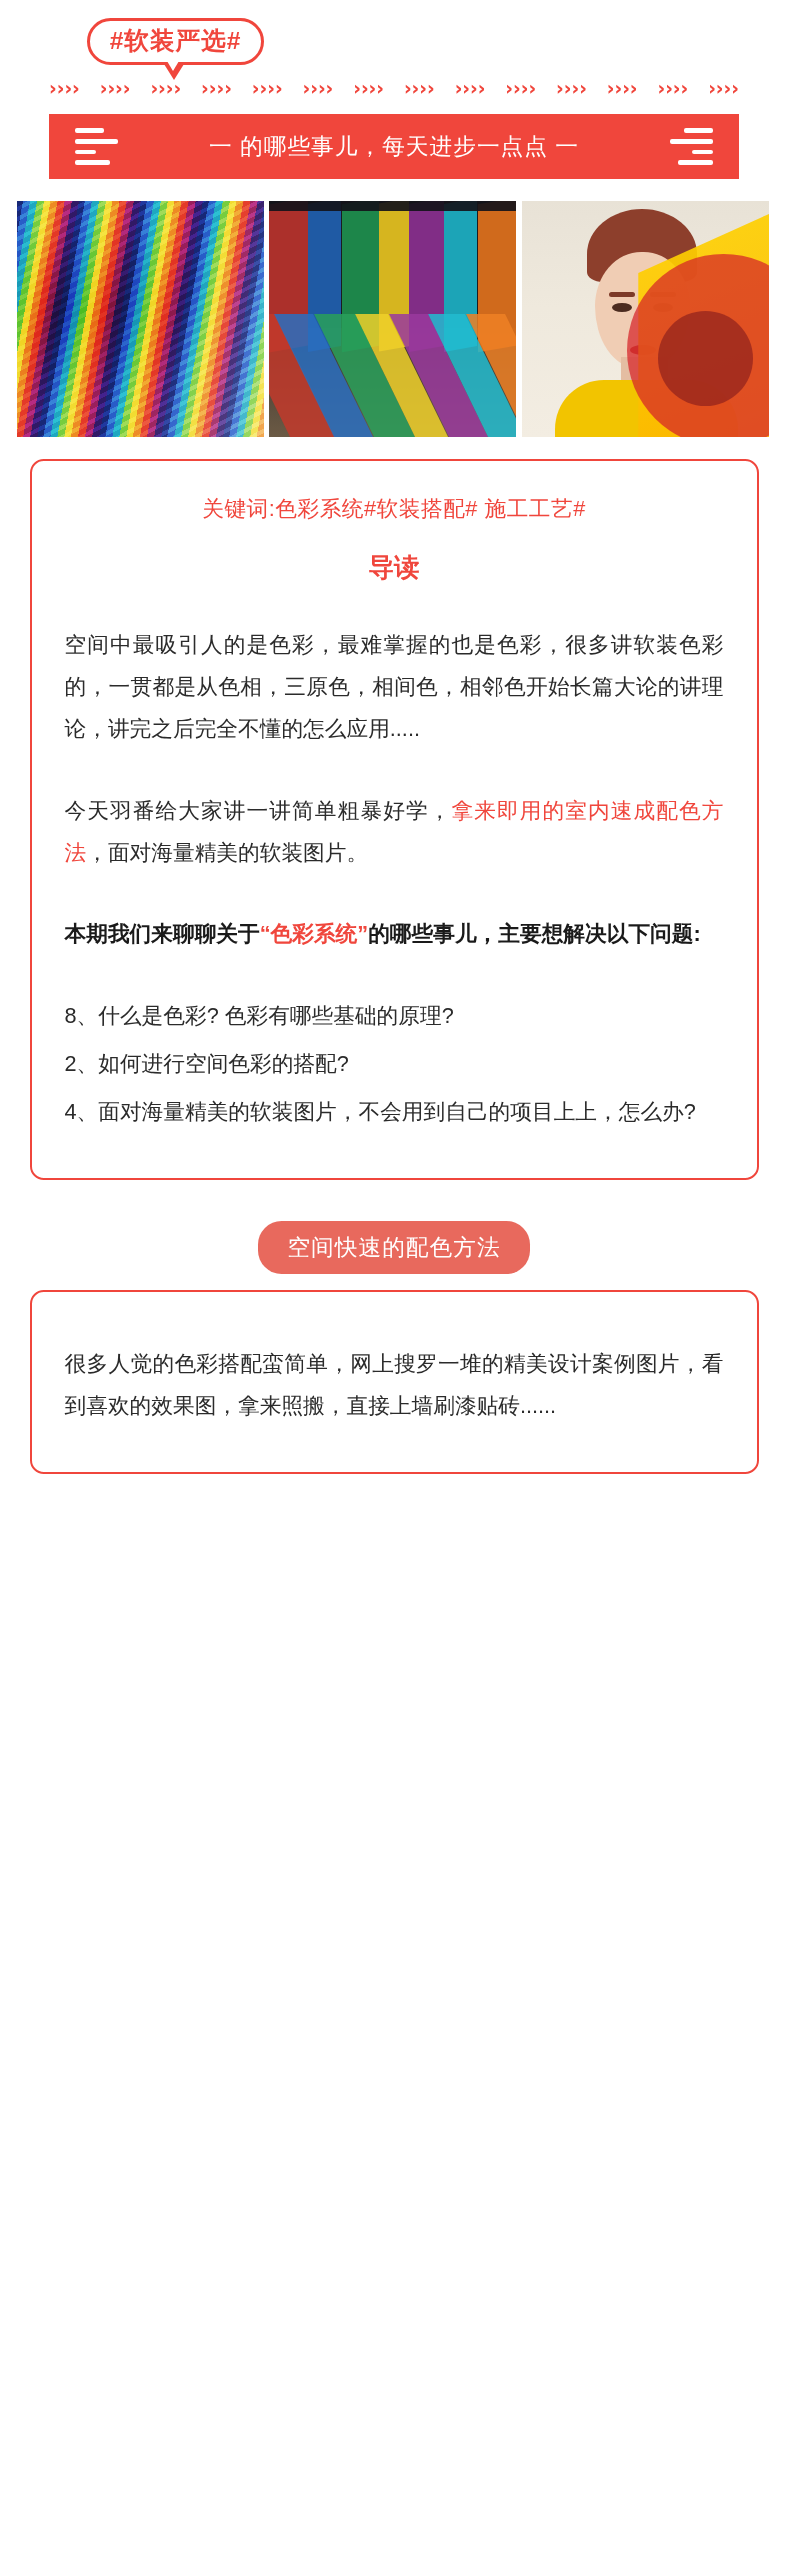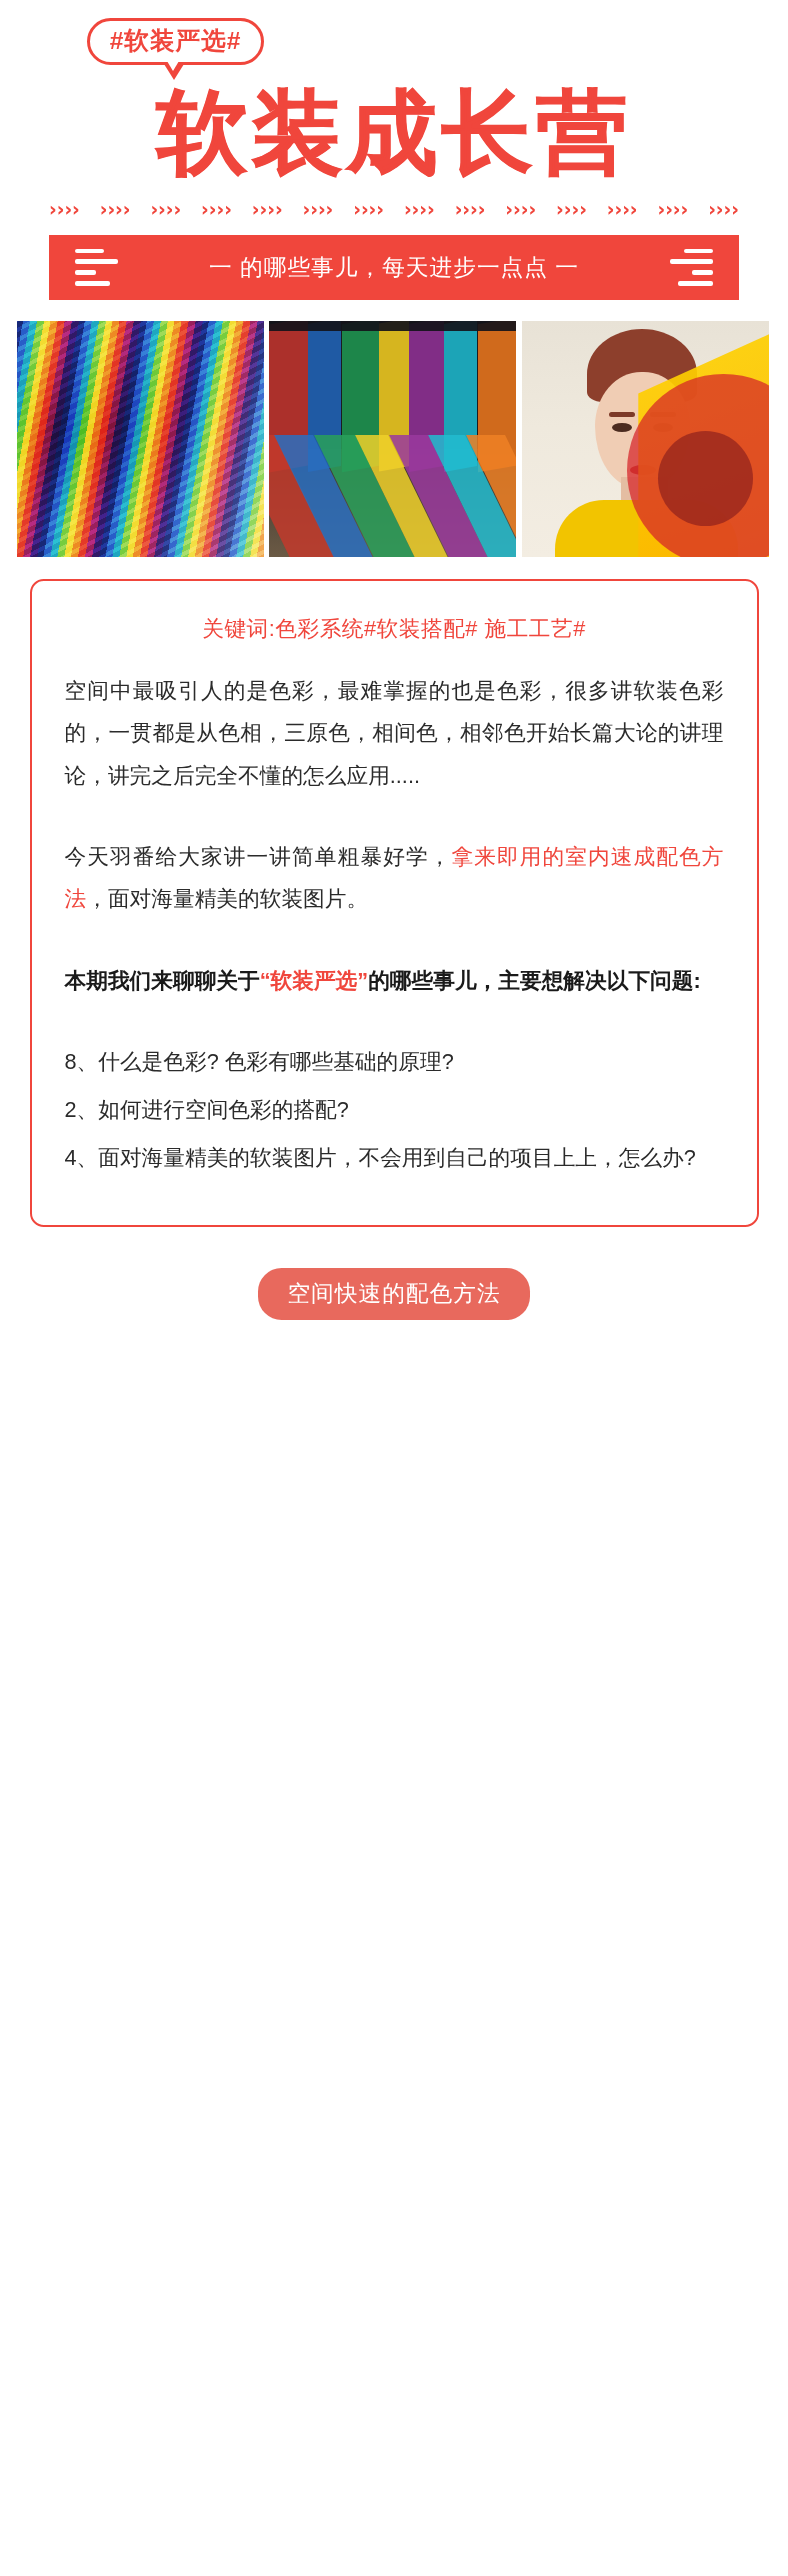--- a/index.html
+++ b/index.html
@@ -345,21 +345,20 @@
 
 <div class="page">
 
   <div class="header">
 
     <div class="badge-wrap">
       <span class="badge">#软装严选#</span>
       <span class="badge-tail"></span>
     </div>
 
-    <div class="main-title">软装成长营</div>
 
     <div class="chevron-row">
       <span class="chev">››››</span>
       <span class="chev">››››</span>
       <span class="chev">››››</span>
       <span class="chev">››››</span>
       <span class="chev">››››</span>
       <span class="chev">››››</span>
       <span class="chev">››››</span>
       <span class="chev">››››</span>
@@ -428,37 +427,41 @@
         <div class="p-shirt"></div>
         <div class="p-mask"></div>
         <div class="p-circle-big"></div>
         <div class="p-circle-small"></div>
       </div>
     </div>
   </div>
 
   <div class="card">
     <div class="keywords">关键词:色彩系统#软装搭配# 施工工艺#</div>
+    <div class="section-head">导读</div>
 
     <p class="para">空间中最吸引人的是色彩，最难掌握的也是色彩，很多讲软装色彩的，一贯都是从色相，三原色，相间色，相邻色开始长篇大论的讲理论，讲完之后完全不懂的怎么应用.....</p>
 
     <p class="para">
       <span>今天羽番给大家讲一讲简单粗暴好学，</span><span class="hl">拿来即用的室内速成配色方法</span><span>，面对海量精美的软装图片。</span>
     </p>
 
     <p class="para bold">
-      <span>本期我们来聊聊关于</span><span class="hl">“软装严选”</span><span>的哪些事儿，主要想解决以下问题:</span>
+      <span>本期我们来聊聊关于</span><span class="hl">“色彩系统”</span><span>的哪些事儿，主要想解决以下问题:</span>
     </p>
 
     <div class="qlist">
       <div>8、什么是色彩? 色彩有哪些基础的原理?</div>
       <div>2、如何进行空间色彩的搭配?</div>
       <div>4、面对海量精美的软装图片，不会用到自己的项目上上，怎么办?</div>
     </div>
   </div>
 
   <div class="pill-wrap">
     <span class="pill">空间快速的配色方法</span>
   </div>
 
+  <div class="card2">
+    <p class="para last">很多人觉的色彩搭配蛮简单，网上搜罗一堆的精美设计案例图片，看到喜欢的效果图，拿来照搬，直接上墙刷漆贴砖......</p>
+  </div>
 
 </div>
 
 
 </body></html>

